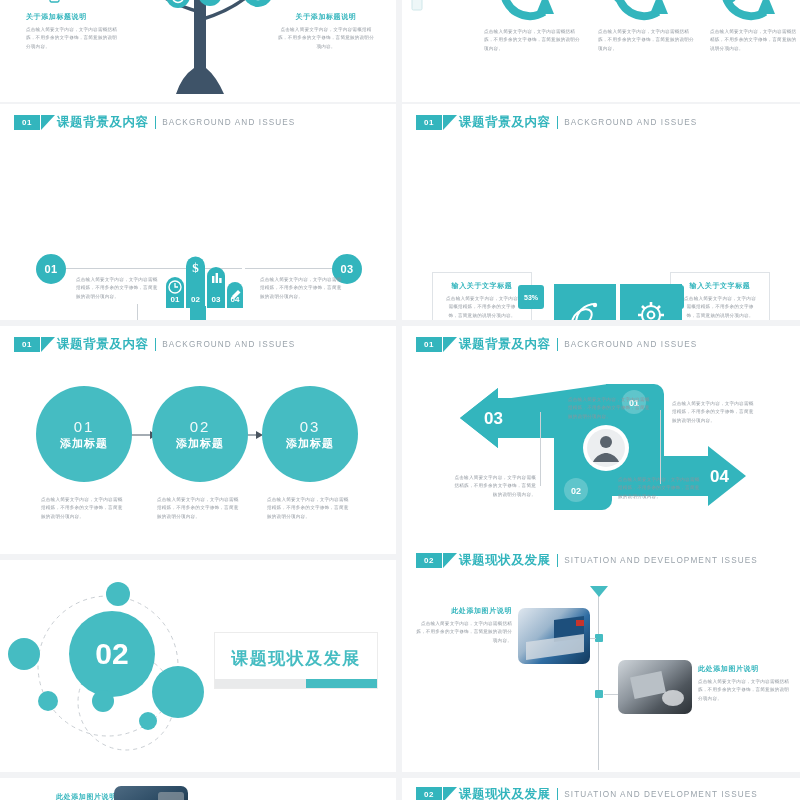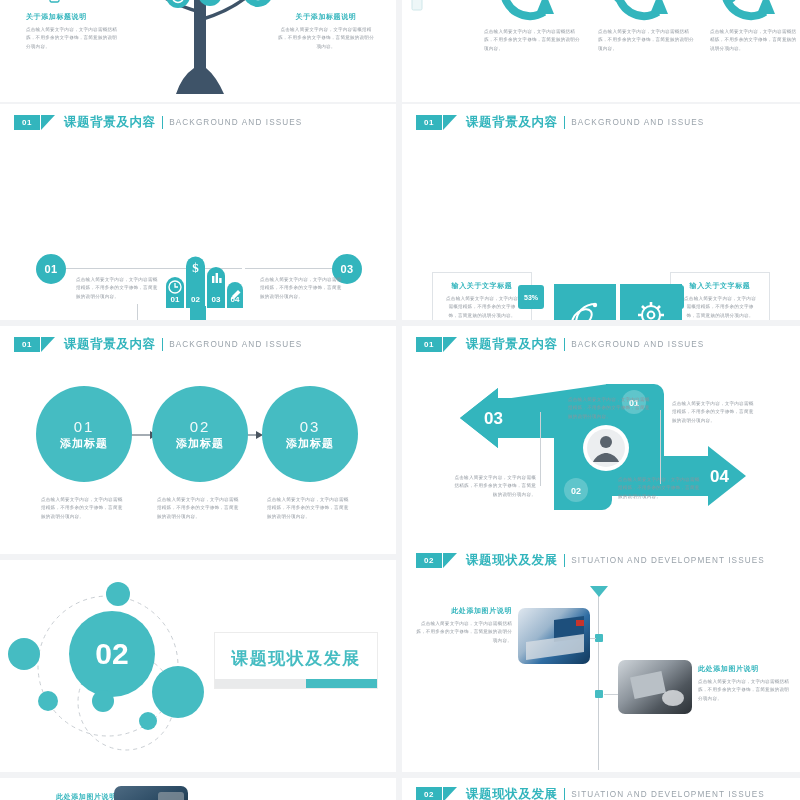--- a/index.html
+++ b/index.html
@@ -24,21 +24,21 @@
     width: 26px; height: 15px; background: #33b5bd; color: #fff;
     font-size: 8px; font-weight: bold; letter-spacing: .5px;
     display: flex; align-items: center; justify-content: center;
   }
   .shead .slash {
     width: 0; height: 0; margin-left: 1px;
     border-left: 14px solid #33b5bd;
     border-bottom: 15px solid transparent;
   }
   .shead .cn {
-    margin-left: 9px; font-size: 12.5px; font-weight: bold; color: #33b5bd;
+    margin-left: 2px; font-size: 12.5px; font-weight: bold; color: #33b5bd;
     letter-spacing: .6px;
   }
   .shead .bar { width: 1.5px; height: 13px; background: #33b5bd; margin: 0 6px; }
   .shead .en { font-size: 8.2px; color: #9aa3ab; letter-spacing: 1.1px; }
 
   
   .body-txt { font-size: 4.6px; line-height: 1.85; color: #8d949c; letter-spacing: .2px; }
   .sub-h { font-size: 7px; font-weight: bold; color: #33b5bd; letter-spacing: .6px; }
   svg { display: block; overflow: visible; }
 

